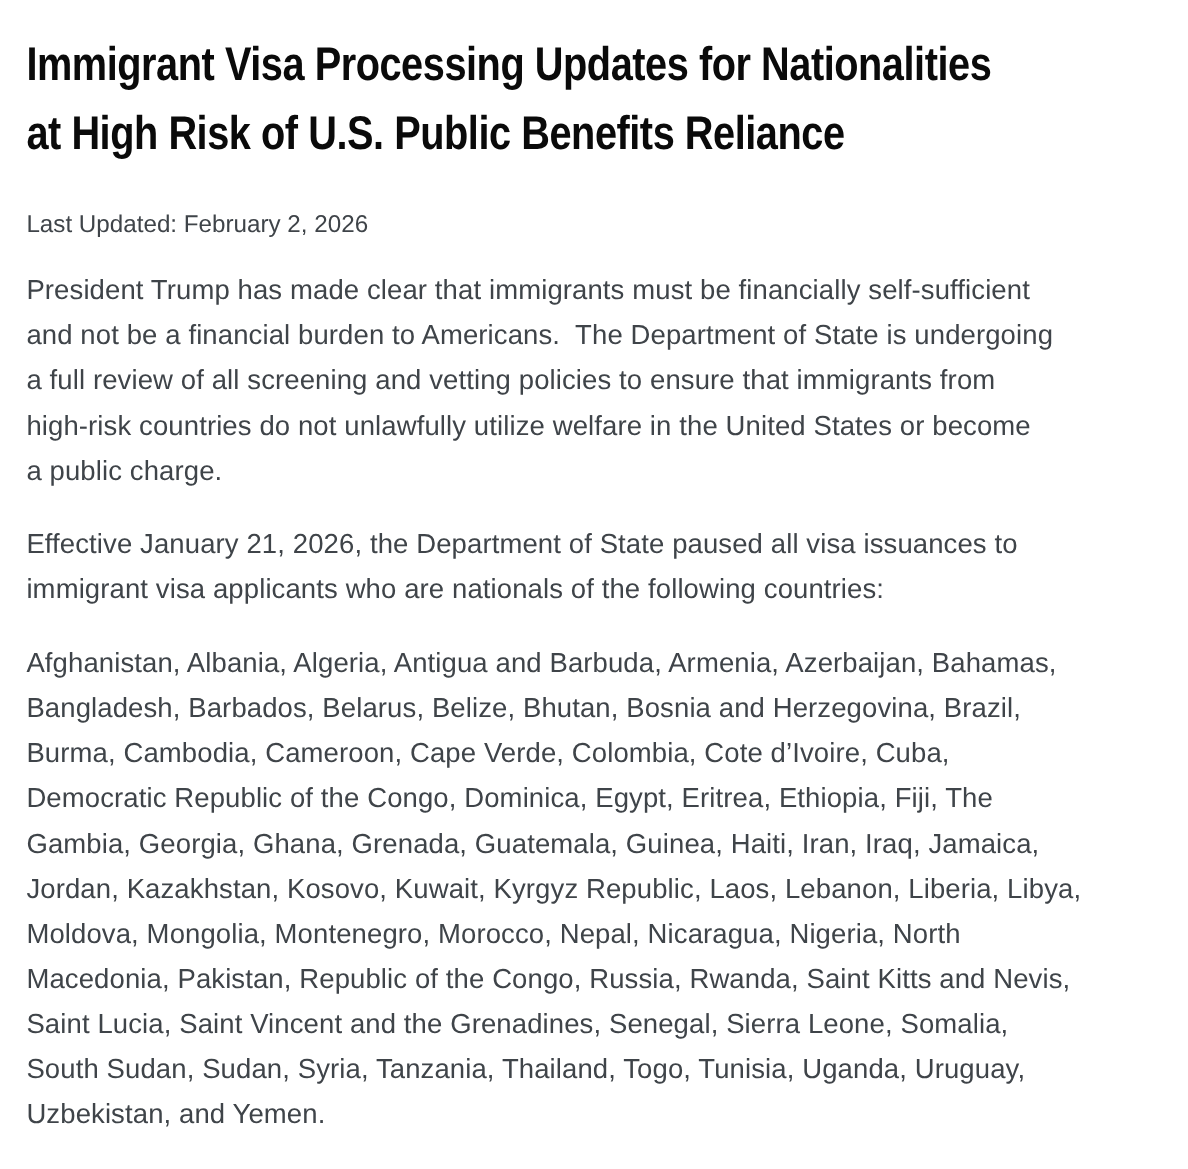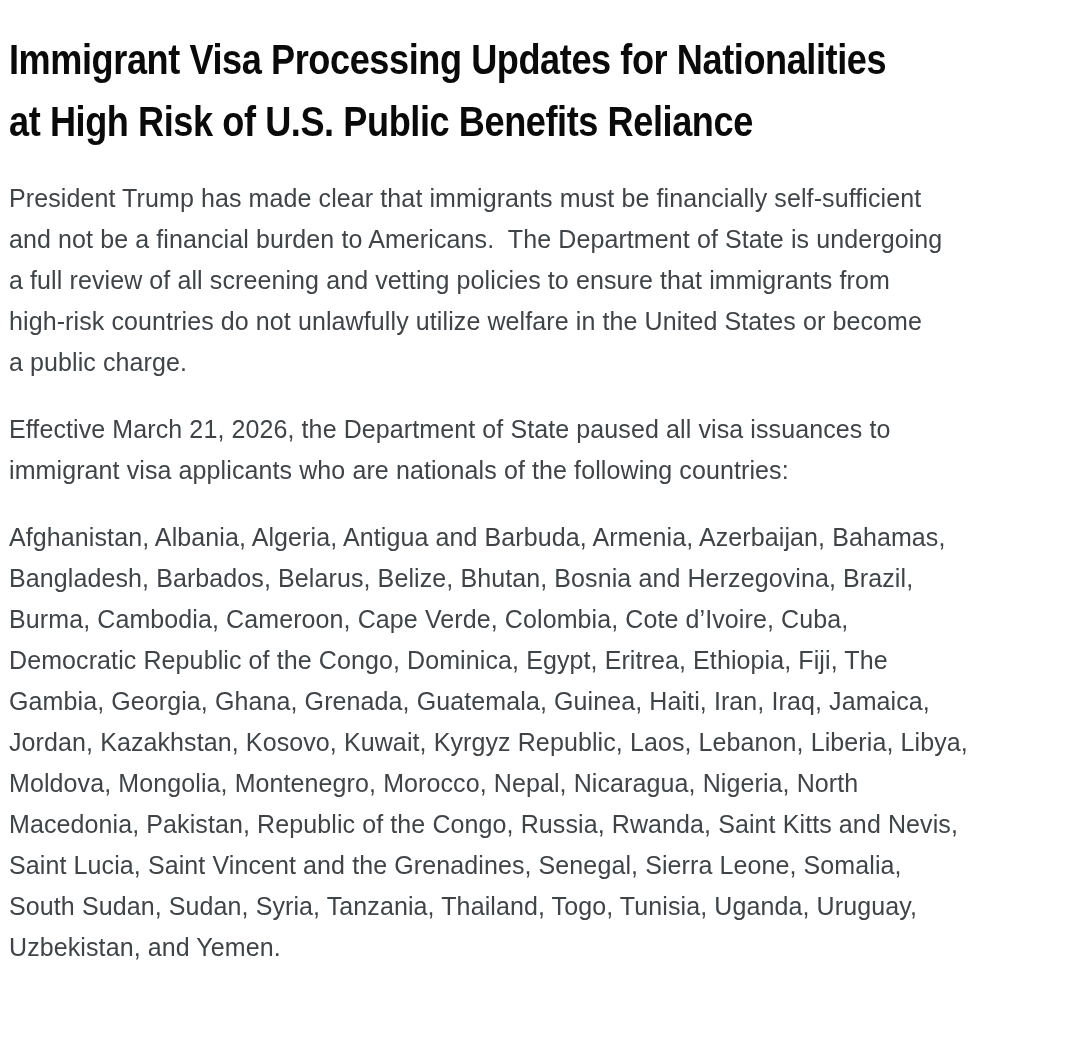--- a/index.html
+++ b/index.html
@@ -7,21 +7,21 @@
     padding: 0;
     background: #ffffff;
   }
   body {
     width: 1080px;
     height: 1063px;
     overflow: hidden;
     font-family: "Liberation Sans", sans-serif;
   }
   .article {
-    padding: 0 40px 0 9px;
+    padding: 0 40px 0 24px;
   }
   
   .page-title {
     margin: 28px 0 0 0;
     font-size: 43px;
     line-height: 62px;
     font-weight: 700;
     color: #0a0a0a;
     letter-spacing: -0.5px;
     white-space: pre-wrap;
@@ -45,28 +45,29 @@
     white-space: pre-wrap;
   }
 </style>
 </head>
 <body>
 
 <main class="article">
   <h1 class="page-title">Immigrant Visa Processing Updates for Nationalities
 at High Risk of U.S. Public Benefits Reliance</h1>
 
+  <div class="last-updated">Last Updated: February 2, 2026</div>
 
   <p class="body-paragraph">President Trump has made clear that immigrants must be financially self-sufficient
 and not be a financial burden to Americans.  The Department of State is undergoing
 a full review of all screening and vetting policies to ensure that immigrants from
 high-risk countries do not unlawfully utilize welfare in the United States or become
 a public charge.</p>
 
-  <p class="body-paragraph">Effective March 21, 2026, the Department of State paused all visa issuances to
+  <p class="body-paragraph">Effective January 21, 2026, the Department of State paused all visa issuances to
 immigrant visa applicants who are nationals of the following countries:</p>
 
   <p class="body-paragraph">Afghanistan, Albania, Algeria, Antigua and Barbuda, Armenia, Azerbaijan, Bahamas,
 Bangladesh, Barbados, Belarus, Belize, Bhutan, Bosnia and Herzegovina, Brazil,
 Burma, Cambodia, Cameroon, Cape Verde, Colombia, Cote d’Ivoire, Cuba,
 Democratic Republic of the Congo, Dominica, Egypt, Eritrea, Ethiopia, Fiji, The
 Gambia, Georgia, Ghana, Grenada, Guatemala, Guinea, Haiti, Iran, Iraq, Jamaica,
 Jordan, Kazakhstan, Kosovo, Kuwait, Kyrgyz Republic, Laos, Lebanon, Liberia, Libya,
 Moldova, Mongolia, Montenegro, Morocco, Nepal, Nicaragua, Nigeria, North
 Macedonia, Pakistan, Republic of the Congo, Russia, Rwanda, Saint Kitts and Nevis,

